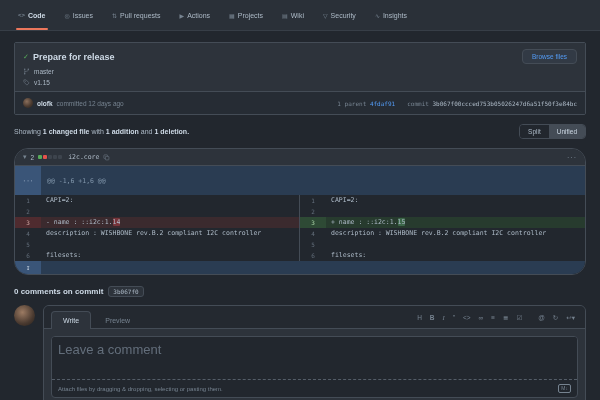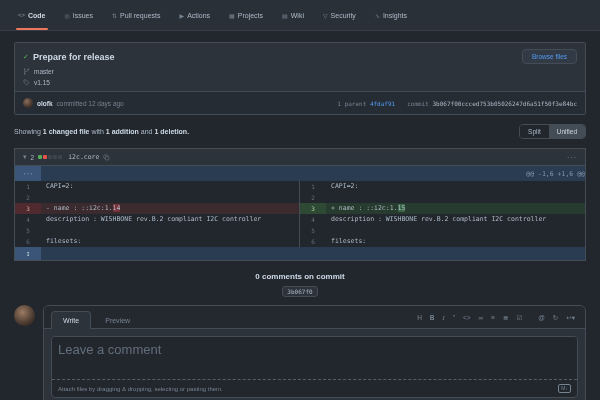--- a/index.html
+++ b/index.html
@@ -37,53 +37,53 @@
   .commit-hash{color:#adbac7;}
 
   
   .summary-row{display:flex;align-items:center;margin:9px 0;font-size:7px;color:#adbac7;}
   .summary-row b{color:#cdd9e5;}
   .seg{margin-left:auto;display:flex;border:1px solid #444c56;border-radius:4px;overflow:hidden;}
   .seg-btn{font-size:6.5px;padding:3px 8px;color:#adbac7;background:#22272e;cursor:pointer;}
   .seg-btn.selected{background:#444c56;color:#cdd9e5;}
 
   
-  .diff-card{border:1px solid #444c56;border-radius:0;overflow:hidden;}
+  .diff-card{border:1px solid #444c56;border-radius:14px;overflow:hidden;}
   .file-head{display:flex;align-items:center;gap:4px;background:#2d333b;padding:4px 8px;border-bottom:1px solid #444c56;}
   .chev{color:#768390;font-size:7px;cursor:pointer;}
   .count{font-size:6.5px;color:#adbac7;}
   .sqs{display:flex;gap:1px;align-items:center;}
   .sq{width:4px;height:4px;border-radius:1px;}
   .fname{font-size:6.5px;color:#adbac7;margin-left:2px;}
   .icon-btn{color:#768390;display:flex;align-items:center;cursor:pointer;}
   .kebab{margin-left:auto;color:#768390;font-size:7px;letter-spacing:1px;cursor:pointer;}
 
   .diff-body{font-family:"DejaVu Sans Mono","Liberation Mono",monospace;font-size:6.5px;background:#22272e;}
-  .hunk-row{display:flex;height:15px;align-items:stretch;background:#2a3c52;justify-content:space-between;}
+  .hunk-row{display:flex;height:29px;align-items:stretch;background:#2a3c52;}
   .hunk-gut{width:26px;flex:none;background:#3a5578;color:#b9c9dd;display:flex;align-items:center;
     justify-content:center;font-size:6px;cursor:pointer;}
   .hunk-text{color:#8196ab;padding-left:6px;display:flex;align-items:center;}
   .split{display:flex;}
   .pane{width:50%;box-sizing:border-box;}
   .pane.left{border-right:1px solid #444c56;}
   .crow{display:flex;height:11px;align-items:stretch;}
   .lnum{width:26px;flex:none;text-align:center;color:#636e7b;font-size:6px;line-height:11px;cursor:pointer;}
   .ccode{white-space:pre;color:#adbac7;padding-left:5px;line-height:11px;overflow:hidden;}
   .crow.del{background:#3b2a2e;}
   .crow.del .lnum{background:#4f2b2f;color:#d2a8a4;}
   .crow.add{background:#273b2e;}
   .crow.add .lnum{background:#2e4a35;color:#aad4a8;}
   .hl-del{background:#78343a;border-radius:1px;}
   .hl-add{background:#3c6749;border-radius:1px;}
   .expand-row{display:flex;height:13px;background:#2a3c52;align-items:stretch;}
   .expand-btn{width:26px;flex:none;background:#3a5578;color:#cdd9e5;display:flex;align-items:center;
     justify-content:center;font-size:7px;cursor:pointer;}
 
   
-  .comments-h{font-size:8px;font-weight:bold;color:#cdd9e5;margin:11px 0 8px;display:flex;align-items:center;gap:5px;flex-direction:column;}
+  .comments-h{font-size:8px;font-weight:bold;color:#cdd9e5;margin:11px 0 8px;display:flex;align-items:center;gap:5px;}
   .hash-chip{font-family:"DejaVu Sans Mono","Liberation Mono",monospace;font-size:6px;font-weight:normal;
     color:#adbac7;border:1px solid #444c56;border-radius:3px;padding:1px 4px;background:#2d333b;}
   .comment-area{display:flex;gap:8px;align-items:flex-start;}
   .avatar-lg{width:21px;height:21px;border-radius:50%;flex:none;
     background:radial-gradient(circle at 40% 35%,#9c7b63,#4a3a30 60%,#241e19);}
   .comment-box{flex:1;border:1px solid #444c56;border-radius:6px;background:#2d333b;overflow:hidden;}
   .tabbar{display:flex;align-items:flex-end;background:#242930;border-bottom:1px solid #444c56;padding:5px 7px 0;gap:2px;}
   .tab{font-size:7px;color:#768390;padding:5px 11px;border:1px solid transparent;border-bottom:none;
     border-radius:4px 4px 0 0;margin-bottom:-1px;cursor:pointer;}
   .tab.active{background:#2d333b;border-color:#444c56;color:#cdd9e5;}

